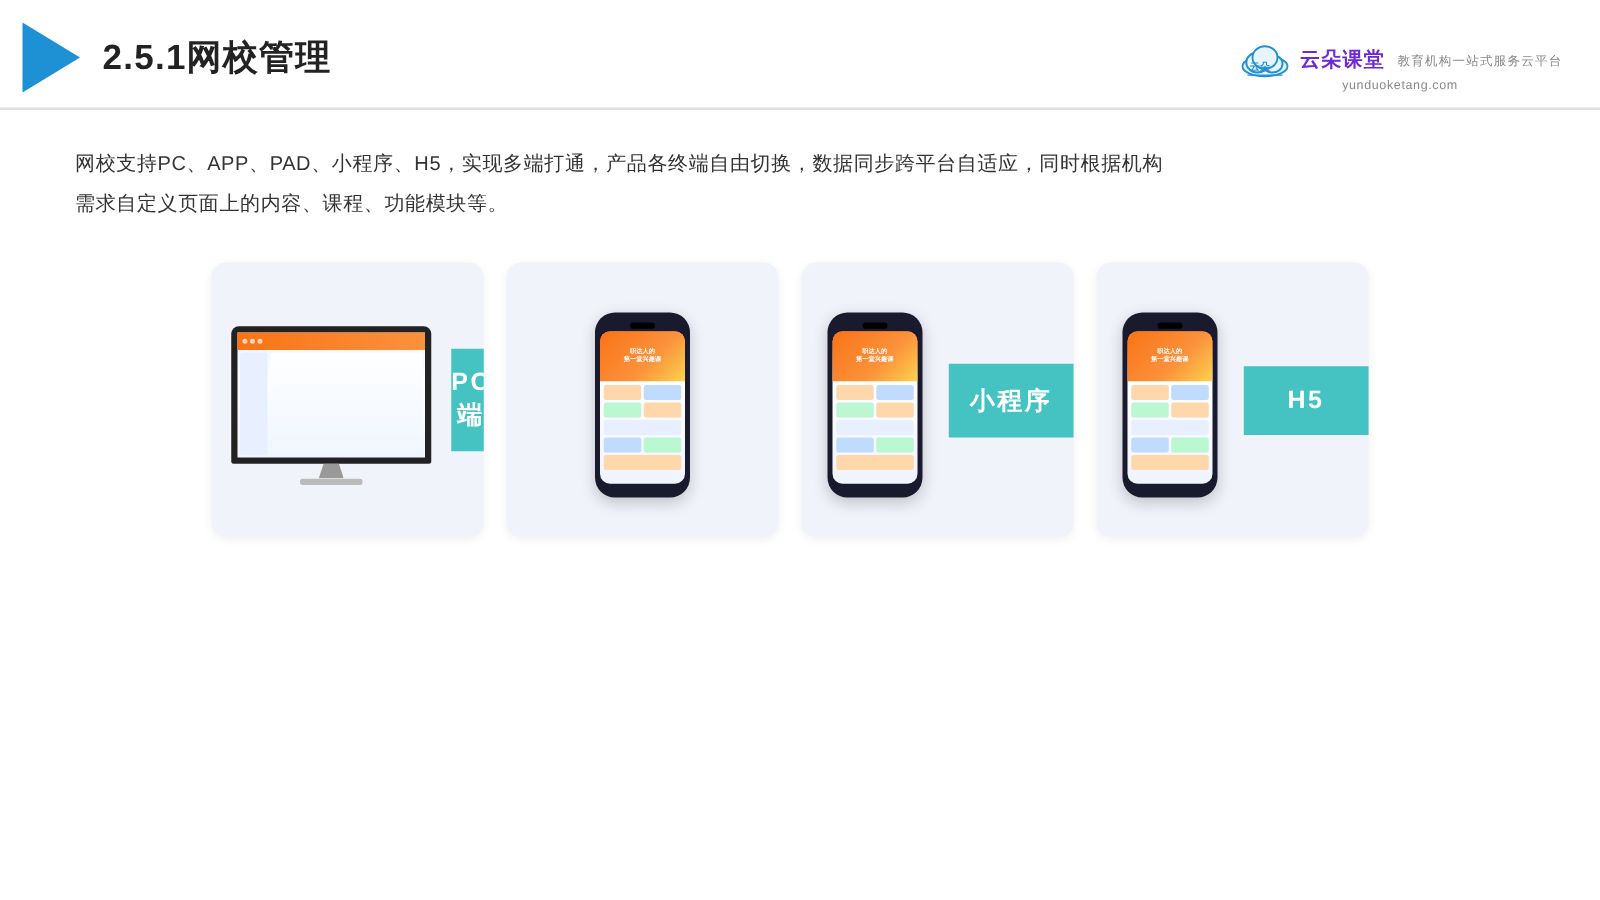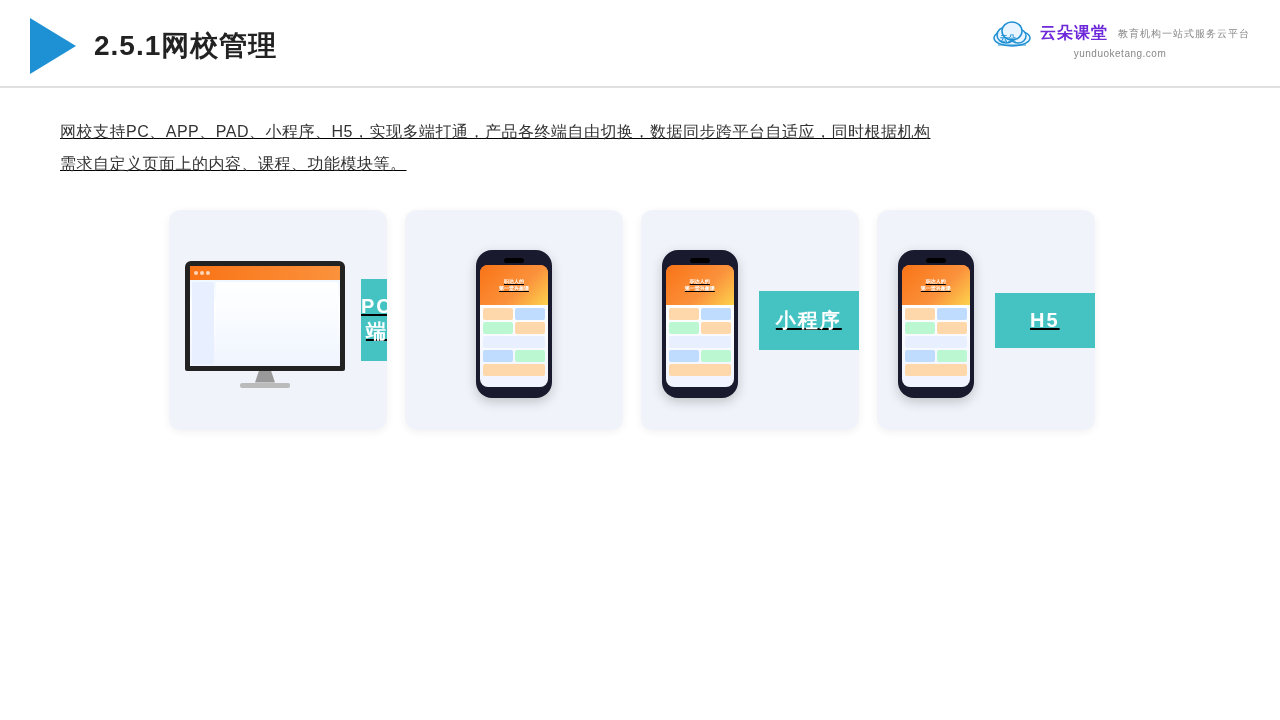--- a/index.html
+++ b/index.html
@@ -8,23 +8,23 @@
       height: 720px;
       background: #ffffff;
       font-family: 'Microsoft YaHei', '微软雅黑', Arial, sans-serif;
       overflow: hidden;
       position: relative;
     }
 
     
     .header {
       display: flex;
-      align-items: flex-start;
+      align-items: flex-end;
       justify-content: space-between;
-      padding: 18px 30px 12px 30px;
+      padding: 18px 30px 12px 18px;
       border-bottom: 2px solid #e0e0e0;
     }
     .header-left {
       display: flex;
       align-items: center;
       gap: 18px;
     }
     .logo-triangle {
       width: 0;
       height: 0;
@@ -66,21 +66,20 @@
     }
     .brand-url {
       font-size: 10px;
       color: #888;
       letter-spacing: 0.5px;
     }
 
     
     .main-content {
       padding: 28px 76px 20px 60px;
-      text-decoration: underline;
     }
     .description {
       font-size: 16px;
       color: #333;
       line-height: 2;
       margin-bottom: 30px;
       letter-spacing: 0.5px;
     }
 
     

